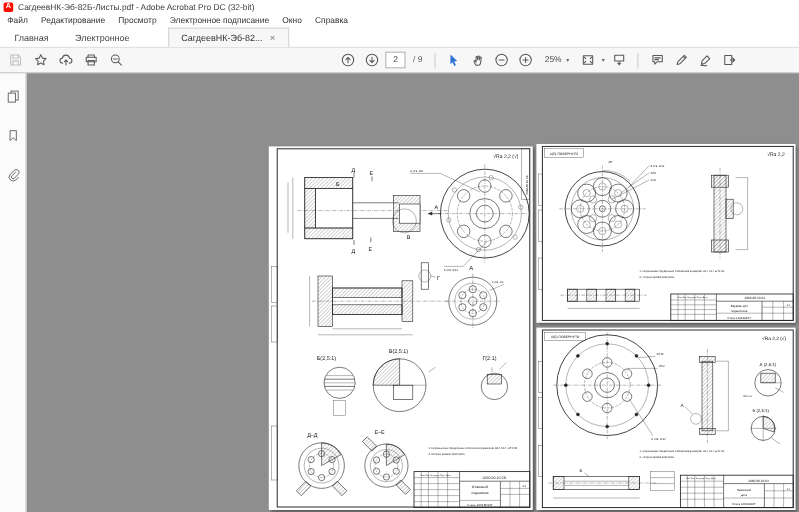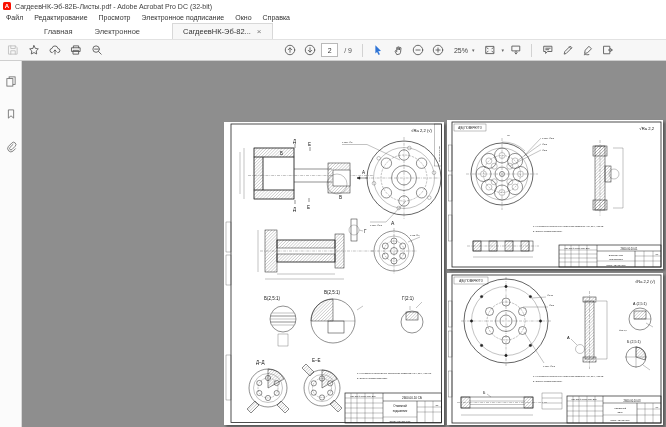--- a/index.html
+++ b/index.html
@@ -4,21 +4,21 @@
 <style>
   html,body{margin:0;padding:0;}
   body{width:666px;height:427px;overflow:hidden;background:#fff;
        font-family:"Liberation Sans",sans-serif;-webkit-font-smoothing:antialiased;}
   .titlebar{height:12px;display:flex;align-items:center;gap:4px;padding-left:3px;background:#fff;}
   .appicon{width:8px;height:8px;background:#fa0f00;color:#fff;font-size:6px;line-height:8px;
            text-align:center;border-radius:1.5px;font-weight:bold;}
   .wtitle{font-size:7px;color:#3c3c3c;white-space:nowrap;}
   .menubar{height:11px;display:flex;align-items:center;gap:11px;padding-left:6px;background:#fff;}
   .menubar span{font-size:7px;color:#333;white-space:nowrap;cursor:default;}
-  .tabbar{height:16px;background:#fff;display:flex;align-items:stretch;border-bottom:1px solid #e2e2e2;padding-left:32px;}
+  .tabbar{height:16px;background:#fff;display:flex;align-items:stretch;border-bottom:1px solid #e2e2e2;}
   .tab{font-size:7.5px;color:#444;display:flex;align-items:center;padding:0 10px;}
   .tab.plain{margin-left:2px;}
   .tab.active{background:#f7f7f7;border-left:1px solid #d8d8d8;border-right:1px solid #d8d8d8;
               border-top:1px solid #d8d8d8;margin-left:22px;gap:6px;color:#333;}
   .tabclose{font-size:8px;color:#777;}
   .toolbar{height:20px;background:#f7f7f7;border-bottom:1px solid #cfcfcf;display:flex;align-items:center;}
   .tbtn{width:17px;height:17px;display:flex;align-items:center;justify-content:center;flex:0 0 auto;}
   .tbtn svg{width:12px;height:12px;stroke:#5a5a5a;fill:none;stroke-width:1.2;stroke-linecap:round;stroke-linejoin:round;}
   .tbtn.disabled svg{stroke:#c0c0c0;}
   .tb-left{display:flex;gap:4px;padding-left:4px;}

